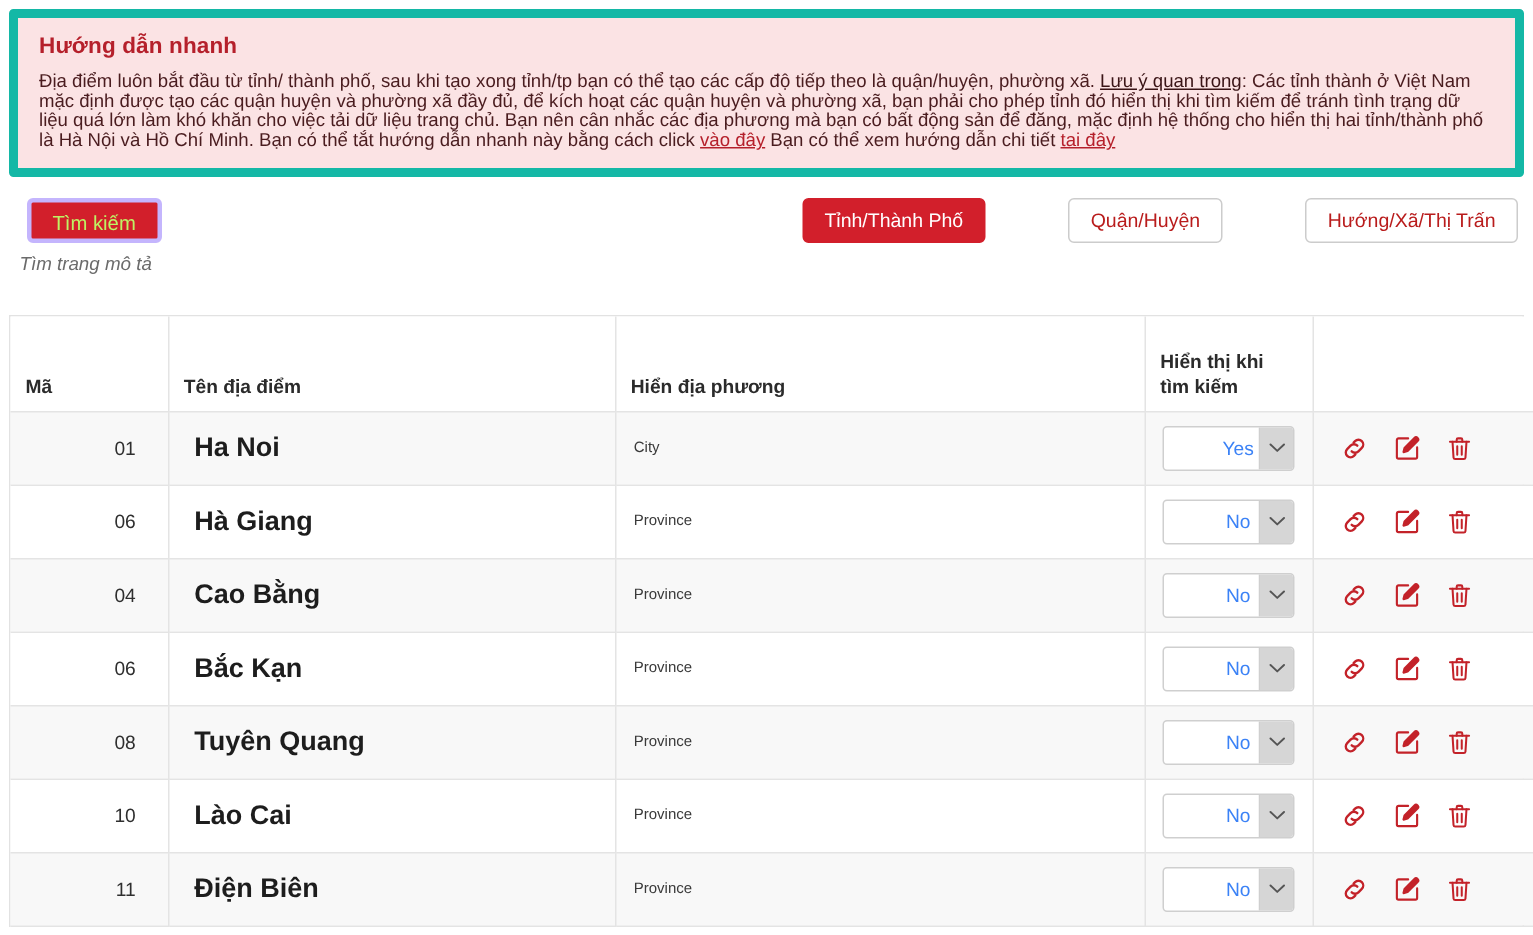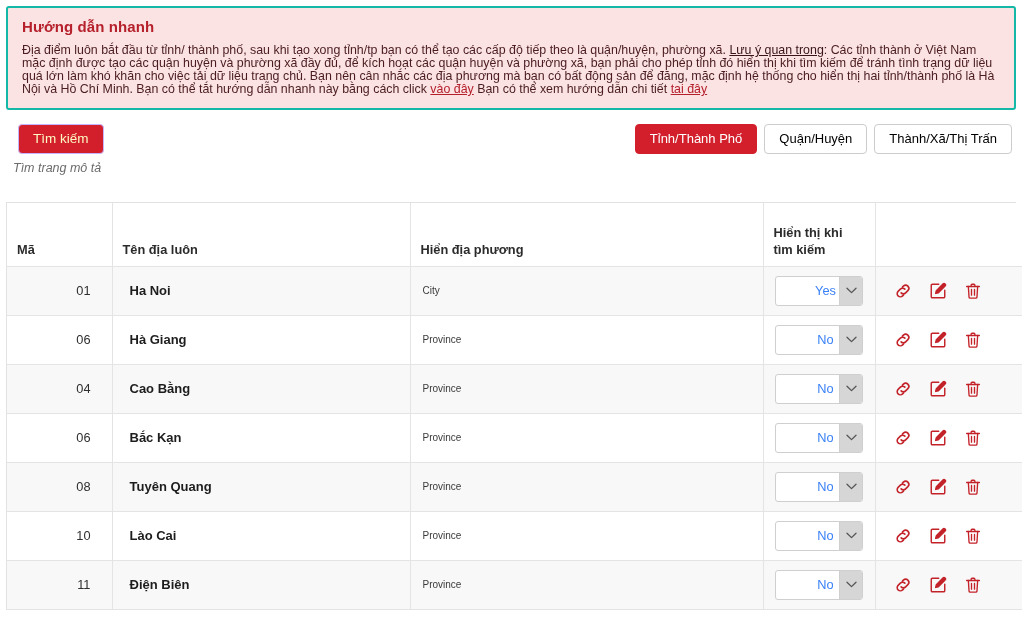--- a/index.html
+++ b/index.html
@@ -15,21 +15,21 @@
     font-family: "Liberation Sans", sans-serif;
     font-size: 13px;
     color: #333333;
     -webkit-font-smoothing: antialiased;
   }
 
   
   .alert-guide {
     margin: 6px 6px 0 6px;
     background: #fbe3e4;
-    border: 2px solid #14b8a6;
+    border: 6px solid #14b8a6;
     border-radius: 3px;
     padding: 10px 12px 12px 12px;
     box-sizing: border-box;
   }
   .alert-title {
     color: #b5202b;
     font-size: 15px;
     font-weight: bold;
     margin: 0 0 9px 2px;
     letter-spacing: 0.1px;
@@ -78,47 +78,48 @@
     border-radius: 4px;
     background: #fff;
     outline: none;
   }
   .search-input::placeholder { color: #a9a9a9; }
   .btn-search {
     margin-left: 8px;
     height: 30px;
     padding: 0 14px;
     background: #d21f2b;
-    border: 1px solid #c4b5fd;
+    border: 3px solid #c4b5fd;
     border-radius: 4px;
-    color: #fef9c3;
+    color: #bef264;
     font-family: "Liberation Sans", sans-serif;
     font-size: 13.5px;
     cursor: pointer;
     line-height: 28px;
   }
   .search-hint {
     margin-top: 7px;
     margin-left: 3px;
     font-style: italic;
     font-size: 12.5px;
     color: #6b6b6b;
   }
   .tabs {
     display: flex;
     align-items: flex-end;
+    gap: 48px;
   }
   .tab-btn {
     height: 30px;
     padding: 0 14px;
     margin-left: 7px;
     border-radius: 4px;
     border: 1px solid #cccccc;
     background: #ffffff;
-    color: #000000;
+    color: #b91c1c;
     font-family: "Liberation Sans", sans-serif;
     font-size: 13px;
     line-height: 28px;
     cursor: pointer;
     white-space: nowrap;
   }
   .tab-btn.active {
     background: #d21f2b;
     border-color: #d21f2b;
     color: #ffffff;
@@ -171,21 +172,21 @@
   tbody tr.even td { background: #ffffff; }
 
   td.cell-code {
     text-align: right;
     padding-right: 21px;
     font-size: 12.8px;
     color: #2f2f2f;
   }
   td.cell-name {
     padding-left: 17px;
-    font-size: 13px;
+    font-size: 18px;
     font-weight: bold;
     color: #1d1d1d;
   }
   td.cell-type {
     padding-left: 12px;
     font-size: 10px;
     color: #3a3a3a;
   }
   td.cell-show {
     padding: 0 8px;
@@ -264,31 +265,31 @@
   <div class="search-area">
     <div class="search-row">
       <button class="btn-search">Tìm kiếm</button>
     </div>
     <div class="search-hint">Tìm trang mô tả</div>
   </div>
 
   <div class="tabs">
     <button class="tab-btn active">Tỉnh/Thành Phố</button>
     <button class="tab-btn">Quận/Huyện</button>
-    <button class="tab-btn">Thành/Xã/Thị Trấn</button>
+    <button class="tab-btn">Hướng/Xã/Thị Trấn</button>
   </div>
 
 </div>
 
 <div class="table-wrap">
   <table class="loc-table">
     <thead>
       <tr>
         <th class="col-code">Mã</th>
-        <th class="col-name">Tên địa luôn</th>
+        <th class="col-name">Tên địa điểm</th>
         <th class="col-type">Hiển địa phương</th>
         <th class="col-show">Hiển thị khi tìm kiếm</th>
         <th class="col-actions"></th>
       </tr>
     </thead>
     <tbody id="table-body">
         <tr class="odd">
           <td class="cell-code col-code">01</td>
           <td class="cell-name col-name">Ha Noi</td>
           <td class="cell-type col-type">City</td>

